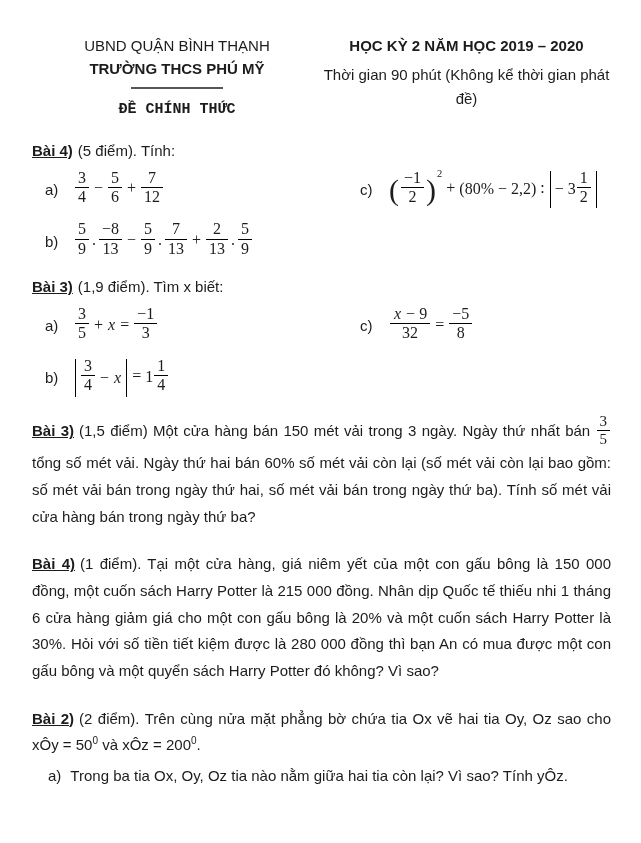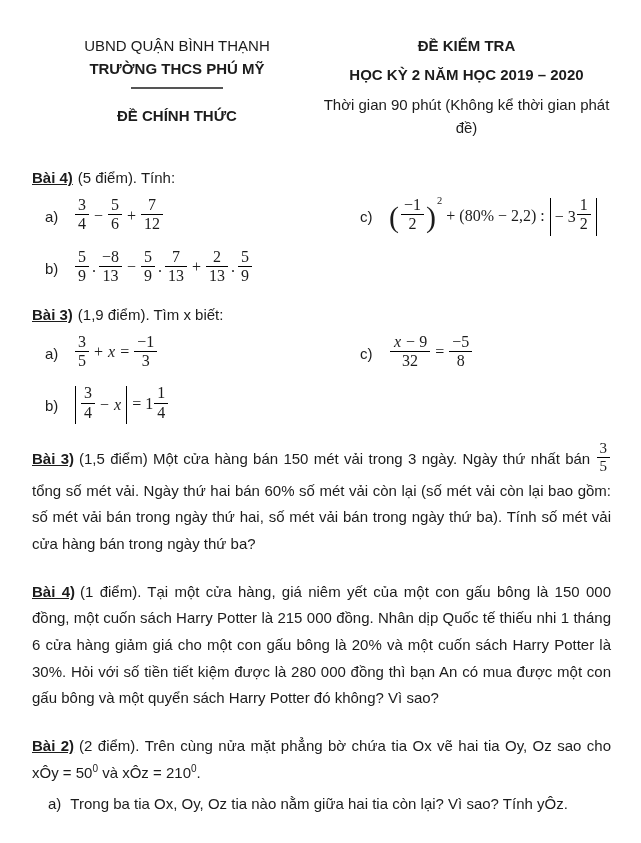--- a/index.html
+++ b/index.html
@@ -9,21 +9,21 @@
     font-family:"Liberation Sans",sans-serif;font-size:15px;
     padding:34px 30px 20px 32px;
   }
   
   .header{display:flex;margin-bottom:24px;}
   .h-left{width:290px;text-align:center;}
   .h-right{flex:1;text-align:center;}
   .h-line{line-height:1.55;}
   .bold{font-weight:bold;}
   .h-divider{width:92px;border:none;border-top:2px solid #555;margin:6px auto 0 auto;}
-  .h-official{font-weight:bold;margin-top:18px;}
+  .h-official{font-weight:bold;margin-top:12px;font-family:Liberation Mono, monospace;}
   .h-right .h-line{margin-bottom:6px;}
   
   .section{margin-bottom:18px;}
   .plabel{font-weight:bold;text-decoration:underline;margin-right:5px;}
   .pdesc{font-weight:normal;}
   .two-col{display:grid;grid-template-columns:315px 1fr;row-gap:14px;margin:12px 0 6px 13px;}
   .item{display:flex;align-items:center;gap:12px;}
   .ilabel{min-width:17px;}
   
   .formula{font-family:"Liberation Serif",serif;font-size:16px;}
@@ -52,21 +52,20 @@
 <div class="page">
 
   <div class="header">
     <div class="h-left">
       <div class="h-line">UBND QUẬN BÌNH THẠNH</div>
       <div class="h-line bold">TRƯỜNG THCS PHÚ MỸ</div>
       <hr class="h-divider">
       <div class="h-official">ĐỀ CHÍNH THỨC</div>
     </div>
     <div class="h-right">
-      <div class="h-line bold">ĐỀ KIỂM TRA</div>
       <div class="h-line bold">HỌC KỲ 2 NĂM HỌC 2019 – 2020</div>
       <div class="h-line">Thời gian 90 phút (Không kể thời gian phát đề)</div>
     </div>
   </div>
 
   <div class="section">
     <div>
       <span class="plabel">Bài 4)</span><span class="pdesc">(5 điểm). Tính:</span>
     </div>
     <div class="two-col">
@@ -126,21 +125,21 @@
   <p class="para">
     <span class="plabel">Bài 3)</span><span><span class="mtxt">(1,5 điểm) Một cửa hàng bán 150 mét vải trong 3 ngày. Ngày thứ nhất bán </span><span class="frac"><span class="num">3</span><span class="den">5</span></span><span class="mtxt"> tổng số mét vải. Ngày thứ hai bán 60% số mét vải còn lại (số mét vải còn lại bao gồm: số mét vải bán trong ngày thứ hai, số mét vải bán trong ngày thứ ba). Tính số mét vải cửa hàng bán trong ngày thứ ba?</span></span>
   </p>
 
   <p class="para">
     <span class="plabel">Bài 4)</span><span>(1 điểm). Tại một cửa hàng, giá niêm yết của một con gấu bông là 150 000 đồng, một cuốn sách Harry Potter là 215 000 đồng. Nhân dịp Quốc tế thiếu nhi 1 tháng 6 cửa hàng giảm giá cho một con gấu bông là 20% và một cuốn sách Harry Potter là 30%. Hỏi với số tiền tiết kiệm được là 280 000 đồng thì bạn An có mua được một con gấu bông và một quyển sách Harry Potter đó không? Vì sao?</span>
   </p>
 
   <div class="section">
     <p class="para" style="margin-bottom:4px;">
-      <span class="plabel">Bài 2)</span><span><span class="mtxt">(2 điểm). Trên cùng nửa mặt phẳng bờ chứa tia Ox vẽ hai tia Oy, Oz sao cho xÔy = 50</span><span class="msup">0</span><span class="mtxt"> và xÔz = 210</span><span class="msup">0</span><span class="mtxt">.</span></span>
+      <span class="plabel">Bài 2)</span><span><span class="mtxt">(2 điểm). Trên cùng nửa mặt phẳng bờ chứa tia Ox vẽ hai tia Oy, Oz sao cho xÔy = 50</span><span class="msup">0</span><span class="mtxt"> và xÔz = 200</span><span class="msup">0</span><span class="mtxt">.</span></span>
     </p>
     <div class="sub-items">
       <div class="sub-item">
         <span>a)</span>
         <span>Trong ba tia Ox, Oy, Oz tia nào nằm giữa hai tia còn lại? Vì sao? Tính yÔz.</span>
       </div>
 
     </div>
   </div>
 

